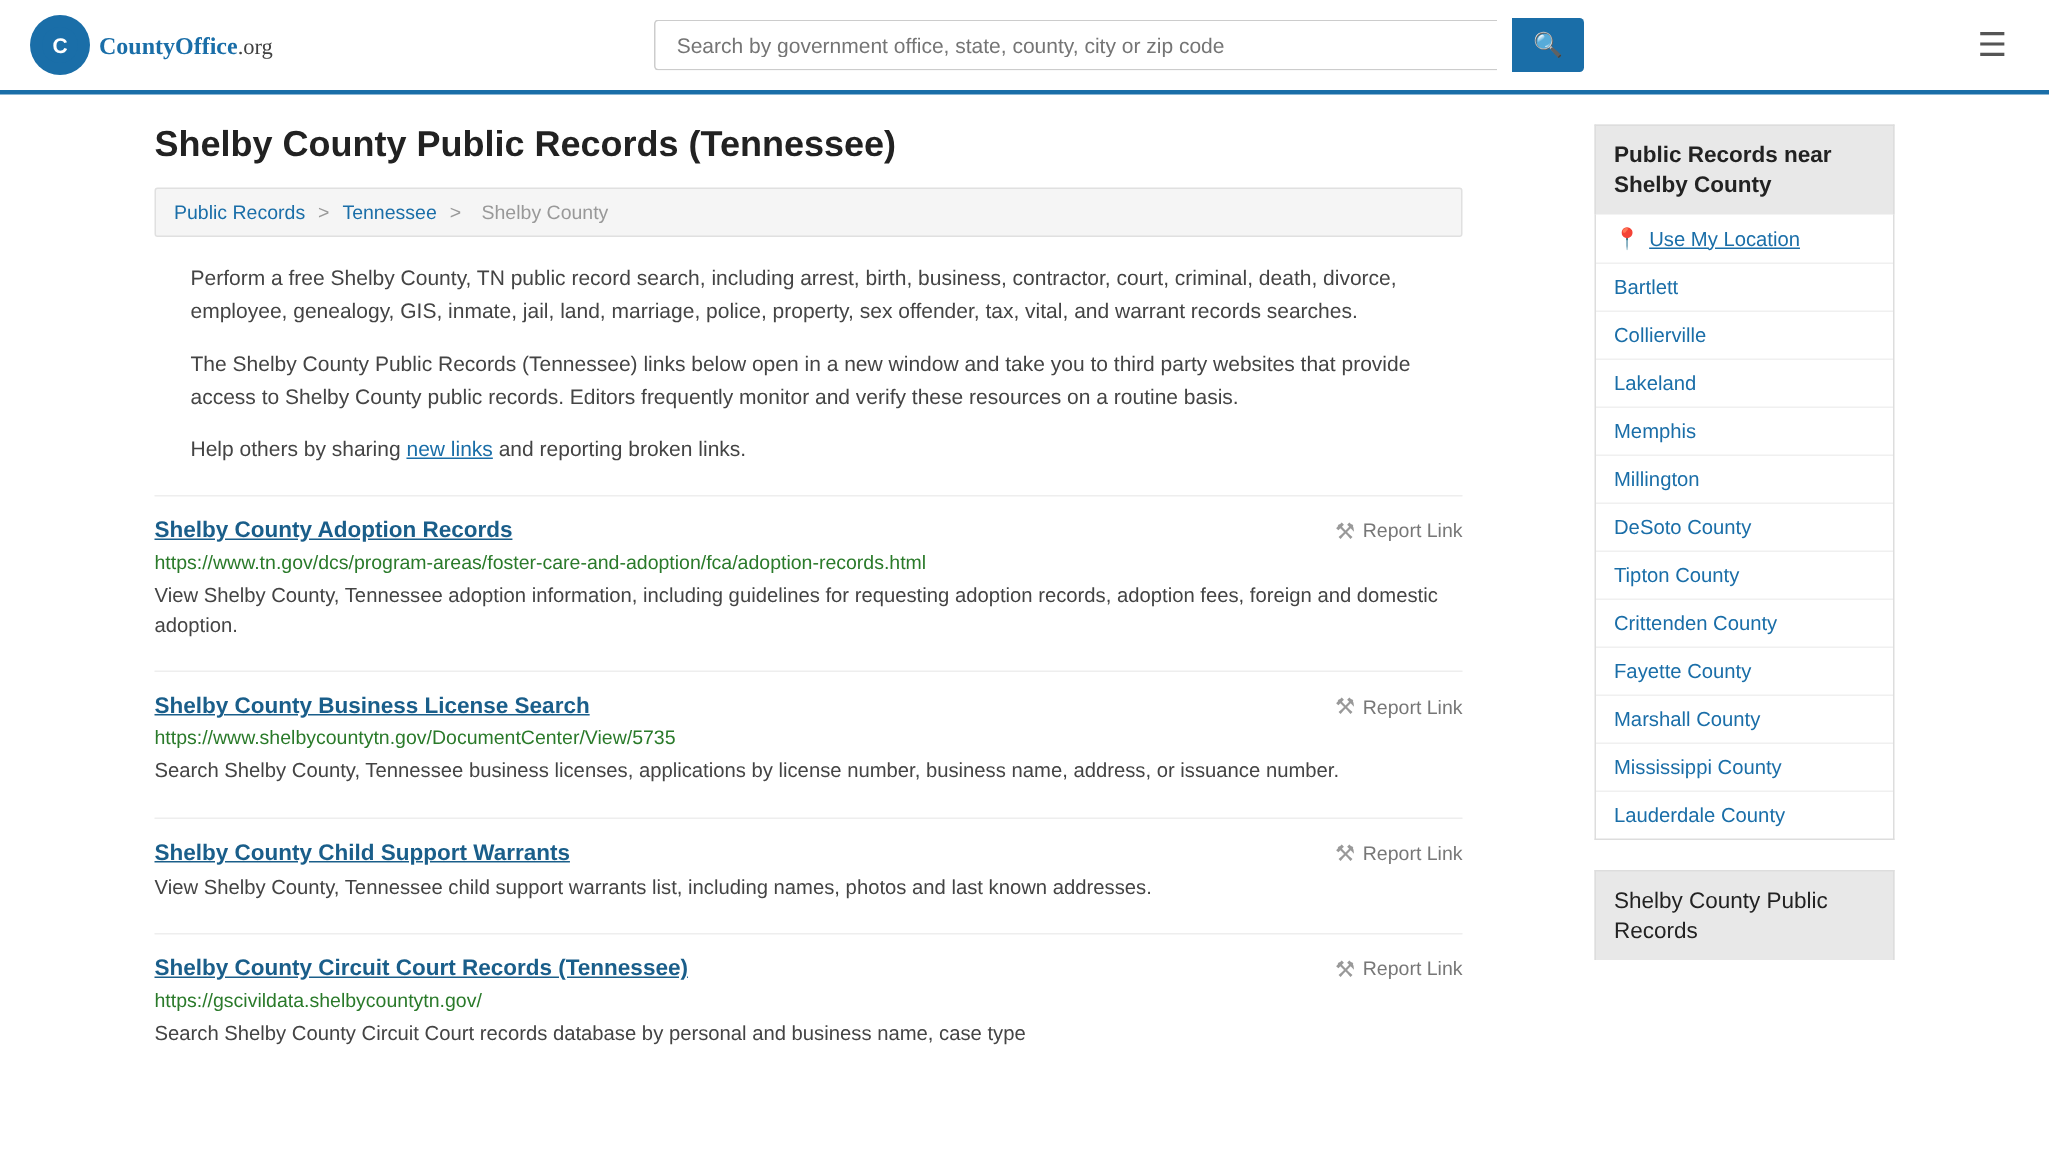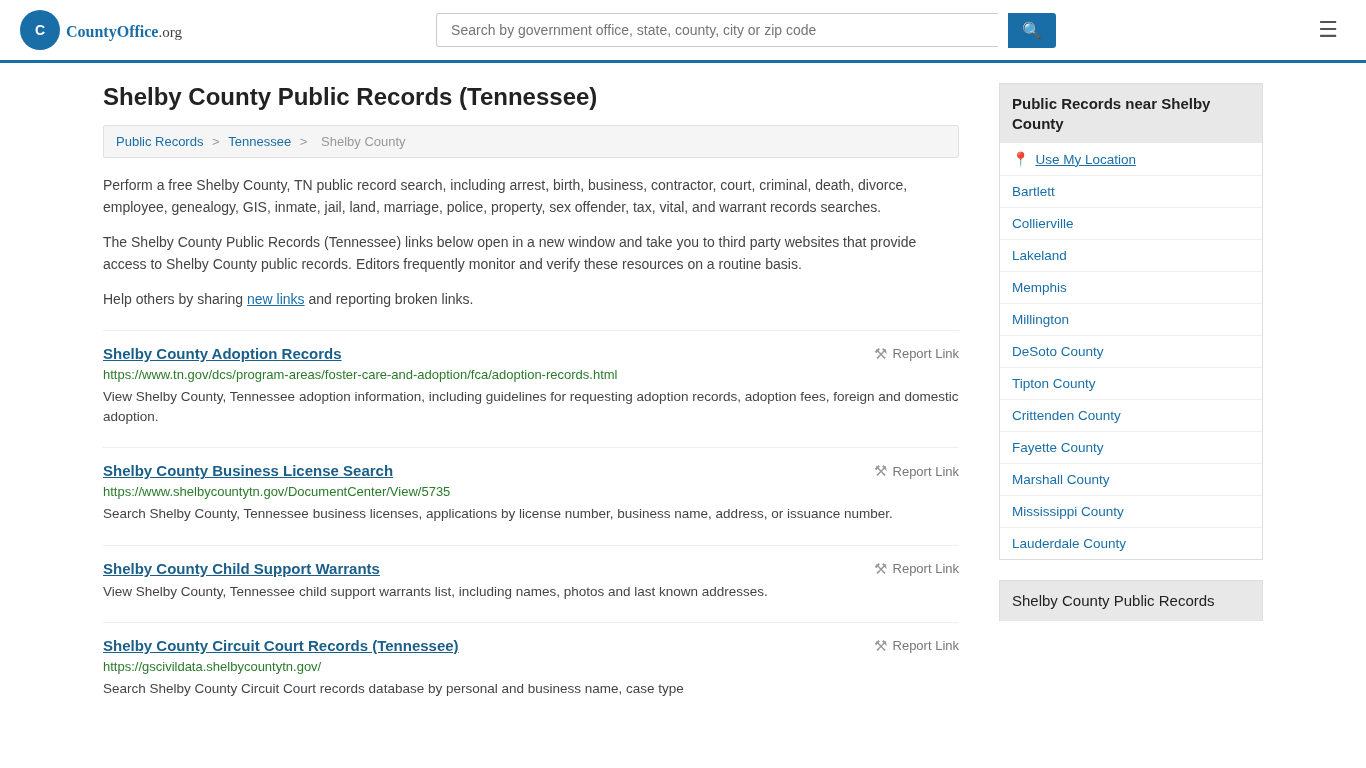--- a/index.html
+++ b/index.html
@@ -87,22 +87,23 @@
       max-width: 1200px;
       margin: 0 auto;
       padding: 20px 20px;
       display: flex;
       gap: 40px;
     }
     .content-area {
       flex: 1;
     }
     .sidebar {
-      width: 264px;
+      width: 200px;
       flex-shrink: 0;
+      margin-left: 48px;
     }
 
     
     .page-title {
       font-size: 24px;
       font-weight: bold;
       color: #222;
       margin-bottom: 14px;
     }
 
@@ -121,20 +122,21 @@
       text-decoration: none;
     }
     .breadcrumb span { margin: 0 5px; color: #999; }
 
     
     .description {
       font-size: 14px;
       line-height: 1.6;
       color: #444;
       margin-bottom: 12px;
+      margin-left: 24px;
     }
     .description a {
       color: #1a6ea8;
       text-decoration: underline;
     }
 
     
     .record-entry {
       margin-top: 20px;
       border-top: 1px solid #eee;

